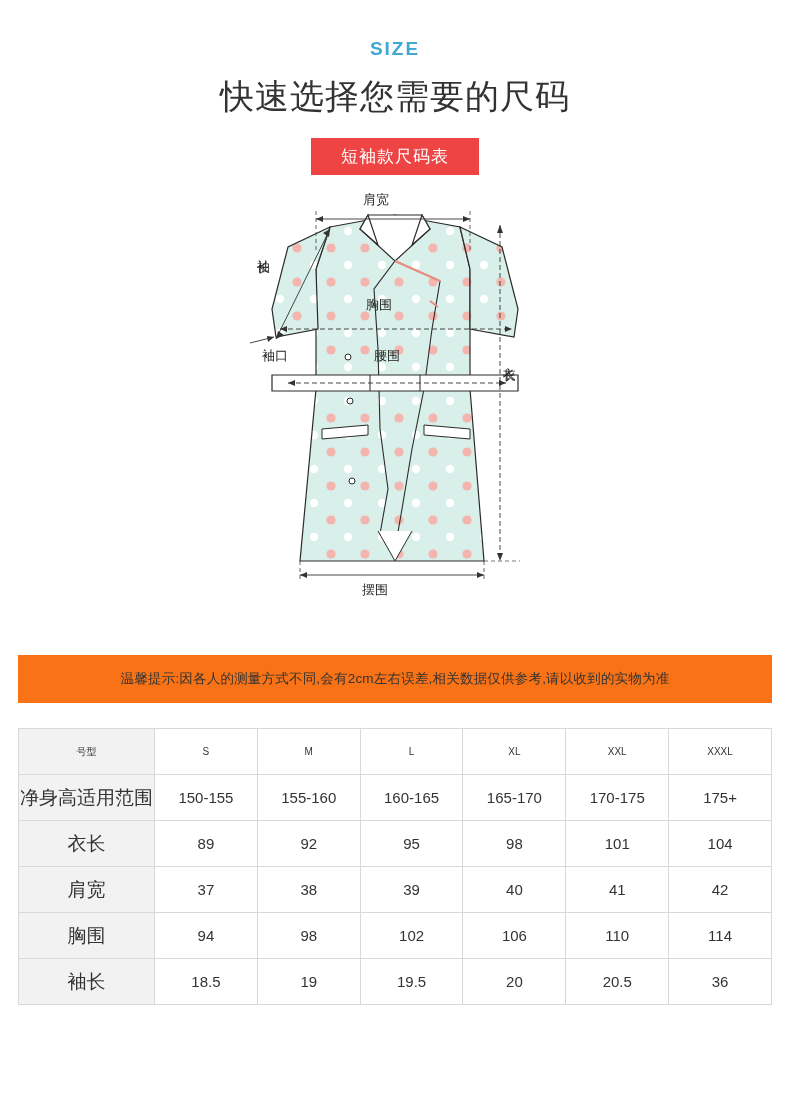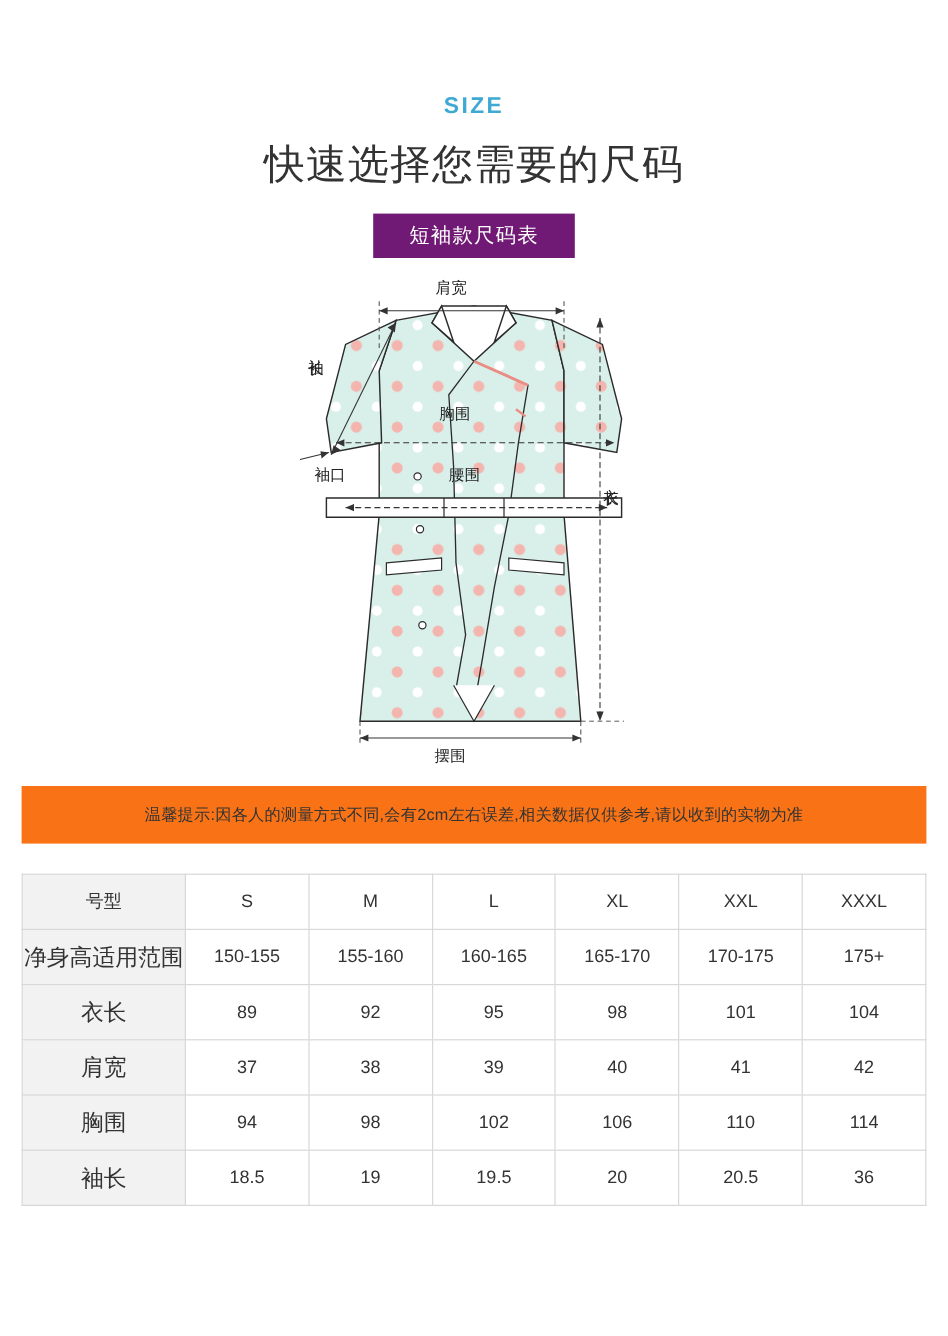--- a/index.html
+++ b/index.html
@@ -16,37 +16,36 @@
     overflow: hidden;
   }
 
   
   .hdr-size {
     text-align: center;
     color: #3fa9d4;
     font-size: 19px;
     font-weight: bold;
     letter-spacing: 2px;
-    padding-top: 52px;
-    margin-top: 26px;
+    padding-top: 38px;
   }
   .hdr-title {
     text-align: center;
     font-size: 34px;
     color: #333;
     margin-top: 14px;
     letter-spacing: 1px;
   }
   .hdr-badge-wrap {
     display: flex;
     justify-content: center;
     margin-top: 18px;
   }
   .hdr-badge {
-    background: #701a75;
+    background: #ef4444;
     color: #ffffff;
     font-size: 17px;
     padding: 7px 30px;
     letter-spacing: 1px;
   }
 
   
   .diagram {
     position: relative;
     width: 790px;
@@ -99,21 +98,21 @@
     vertical-align: middle;
     font-size: 15px;
     color: #333;
   }
   table.size-table td.hcell {
     background: #f2f2f2;
     width: 136px;
     font-size: 19px;
   }
   table.size-table tr.head td {
-    font-size: 15px;
+    font-size: 10px;
   }
   table.size-table tr.head td.hcell { font-weight: normal; }
 </style>
 </head>
 <body>
 
 <div class="page">
 
   <div class="hdr-size">SIZE</div>
   <div class="hdr-title">快速选择您需要的尺码</div>

